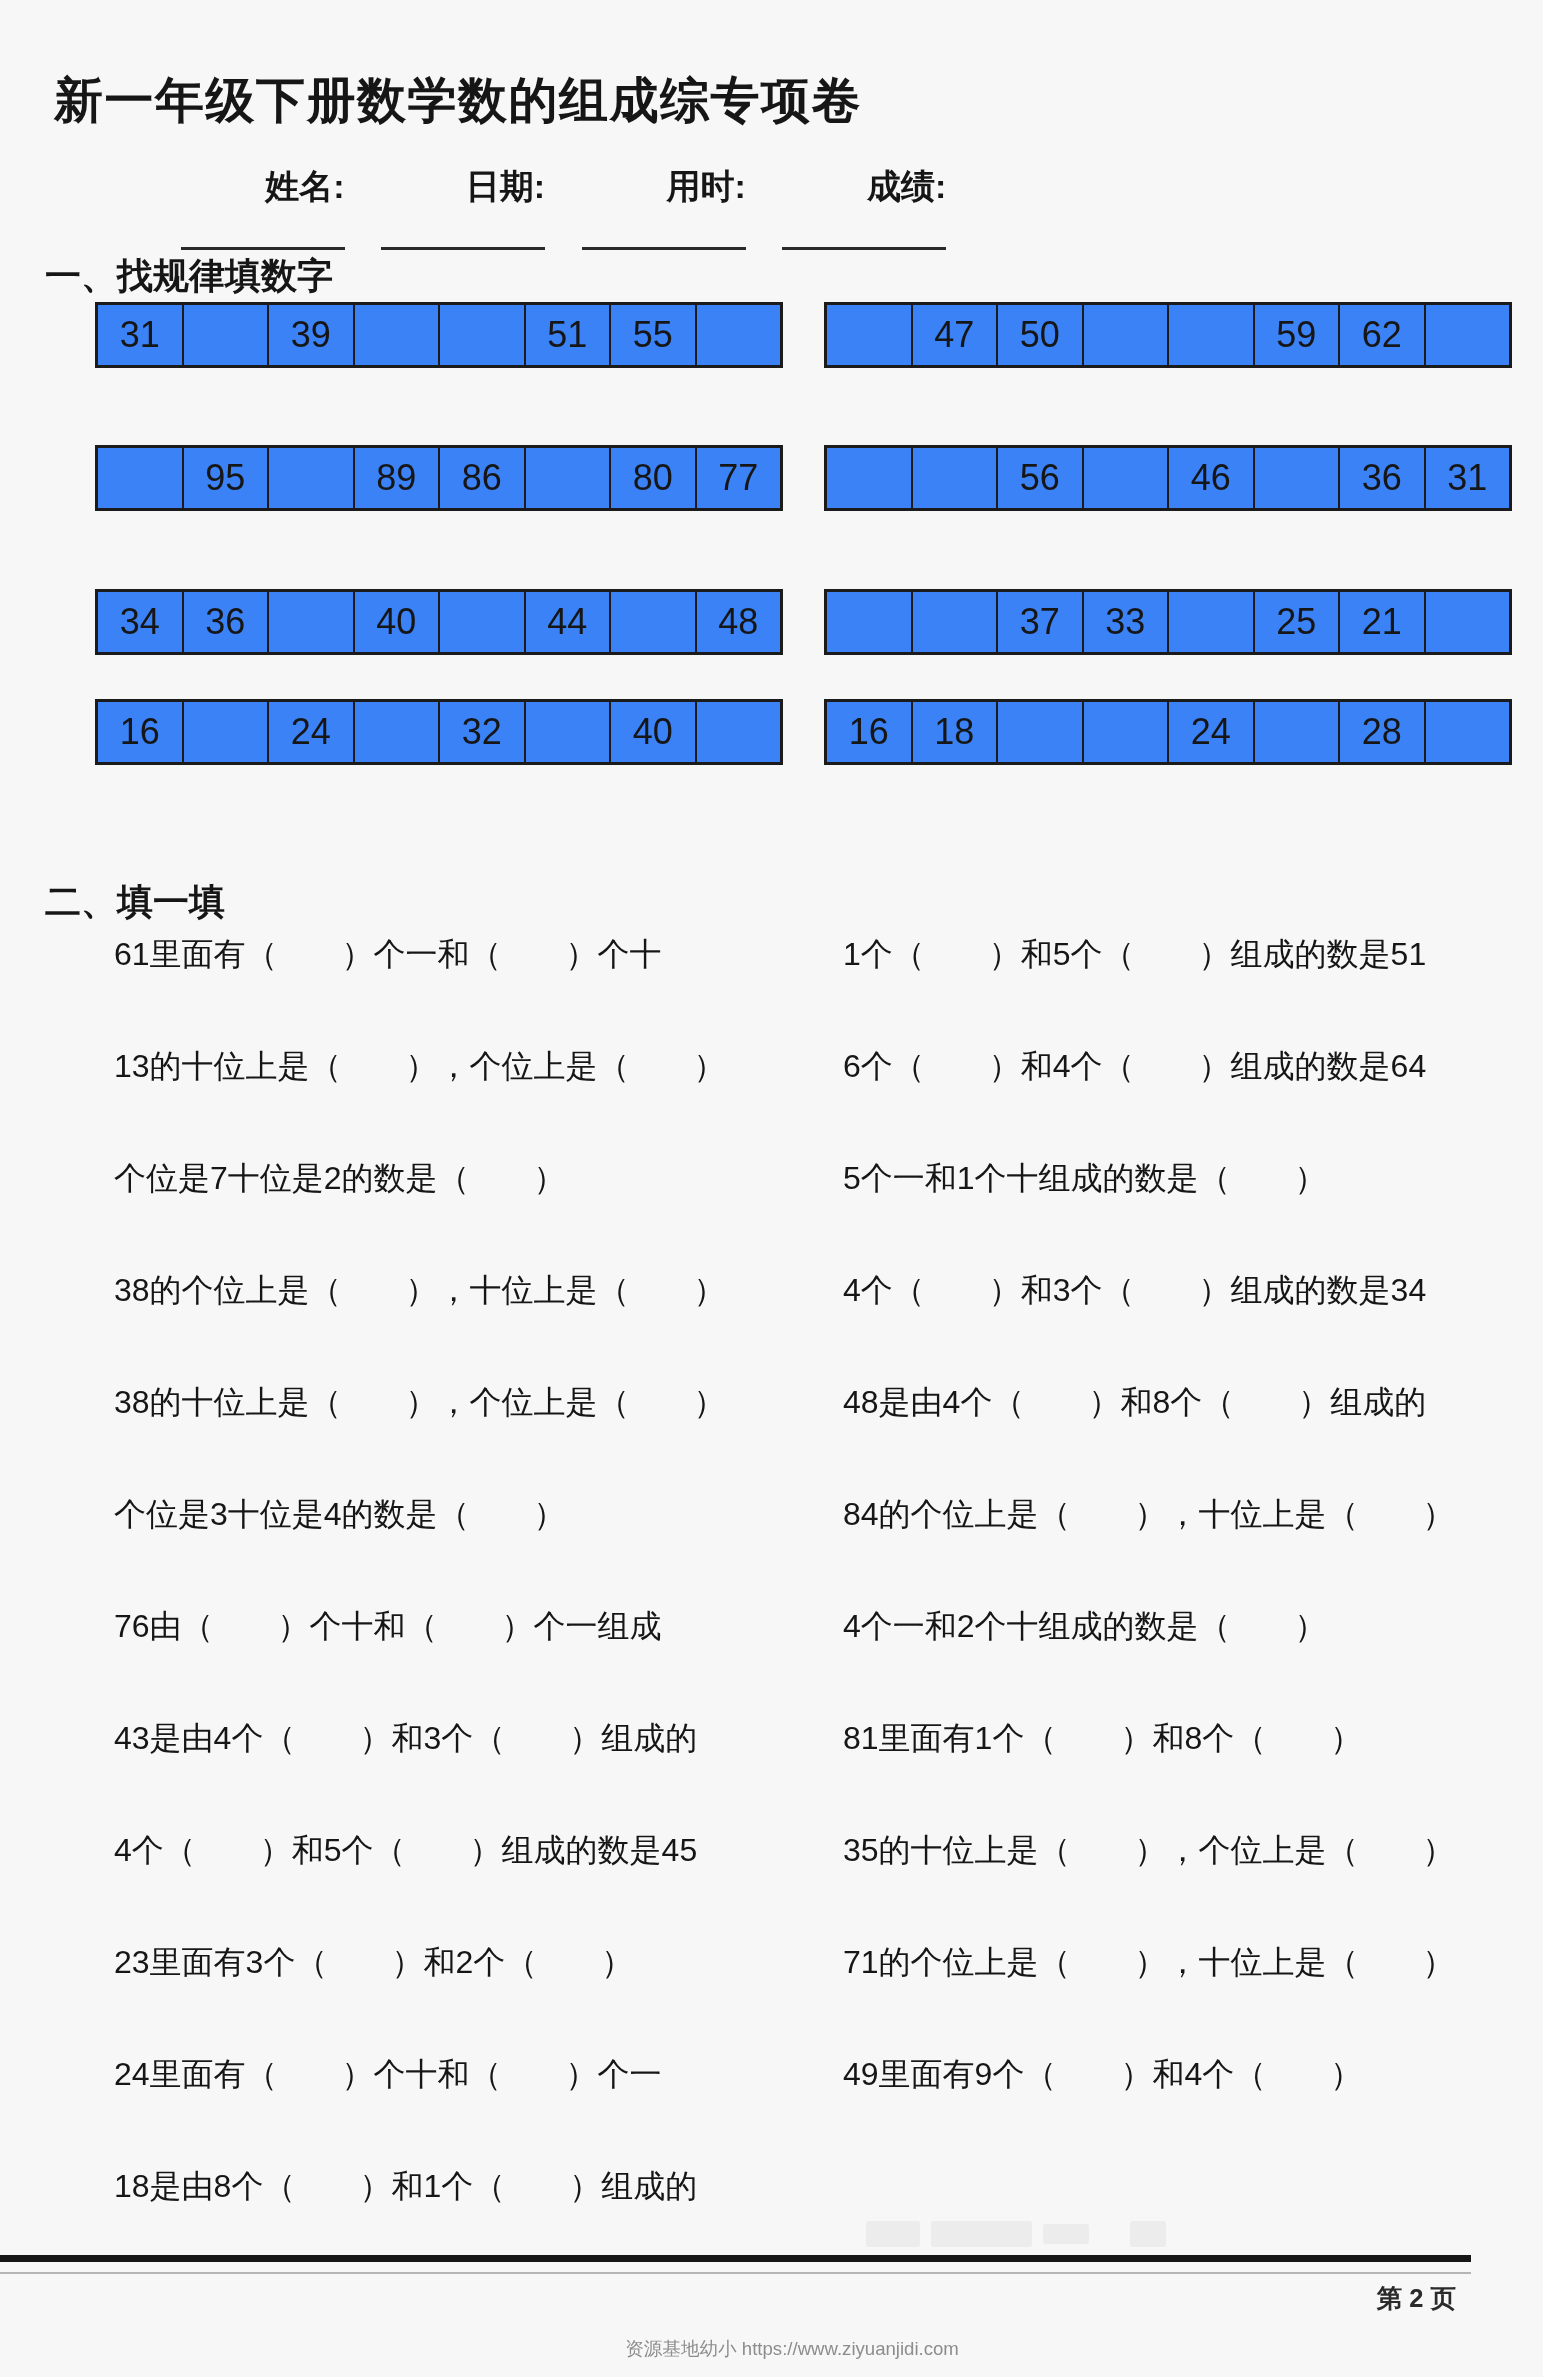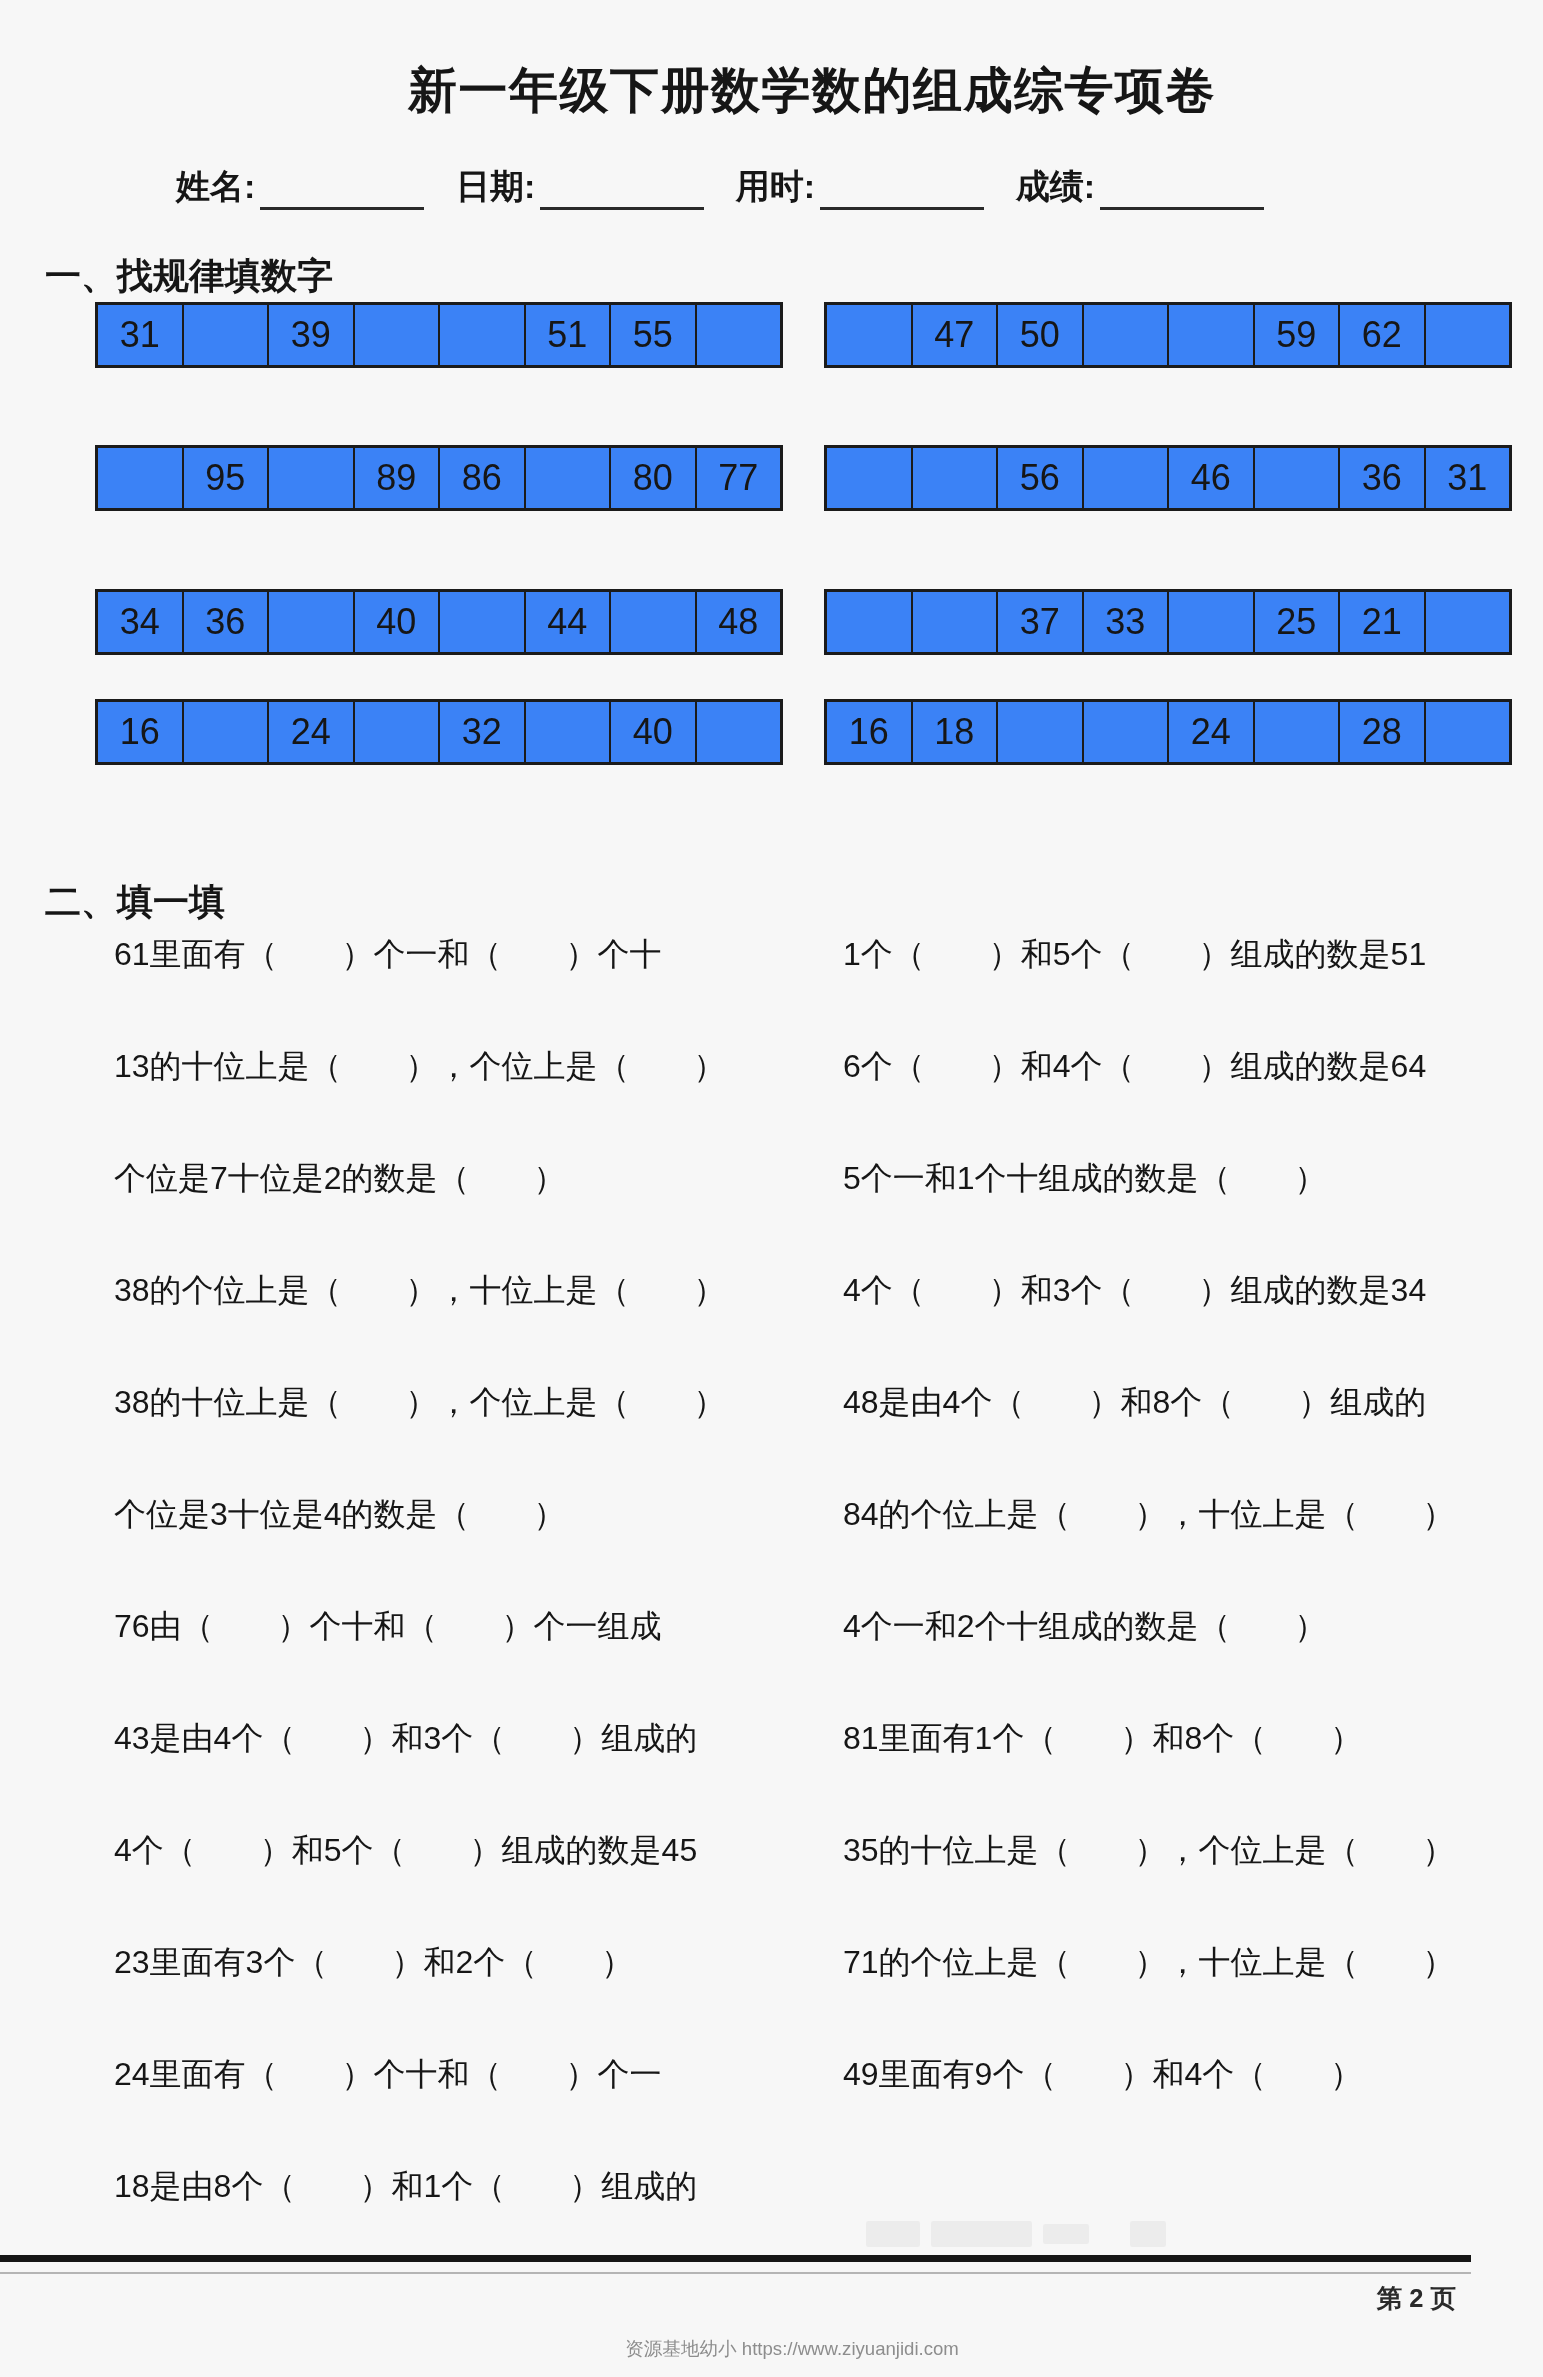--- a/index.html
+++ b/index.html
@@ -7,36 +7,36 @@
     position: relative;
     width: 1543px;
     height: 2377px;
     background: #f7f7f7;
     font-family: "Liberation Sans", sans-serif;
     color: #161616;
     overflow: hidden;
   }
   .title {
     position: absolute;
-    top: 58px; left: 0; right: 0;
-    padding-left: 81px;
-    text-align: center;
+    top: 68px; left: 0; right: 0;
+    padding-left: 54px;
+    text-align: left;
     font-size: 49px;
     font-weight: 700;
     letter-spacing: 1.5px;
   }
   .fields {
     position: absolute;
     top: 164px; left: 176px;
     display: flex;
     align-items: flex-end;
     font-size: 34px;
     font-weight: 700;
   }
-  .field { display: flex; align-items: flex-end; margin-right: 32px; }
+  .field { display: flex; align-items: flex-end; margin-right: 32px; flex-direction: column; }
   .field:last-child { margin-right: 0; justify-content: center; }
   .blank-line {
     display: inline-block;
     width: 164px;
     height: 40px;
     margin-left: 4.6px;
     border-bottom: 3.1px solid #2a2a2a;
     box-sizing: border-box;
   }
   .section-heading {

